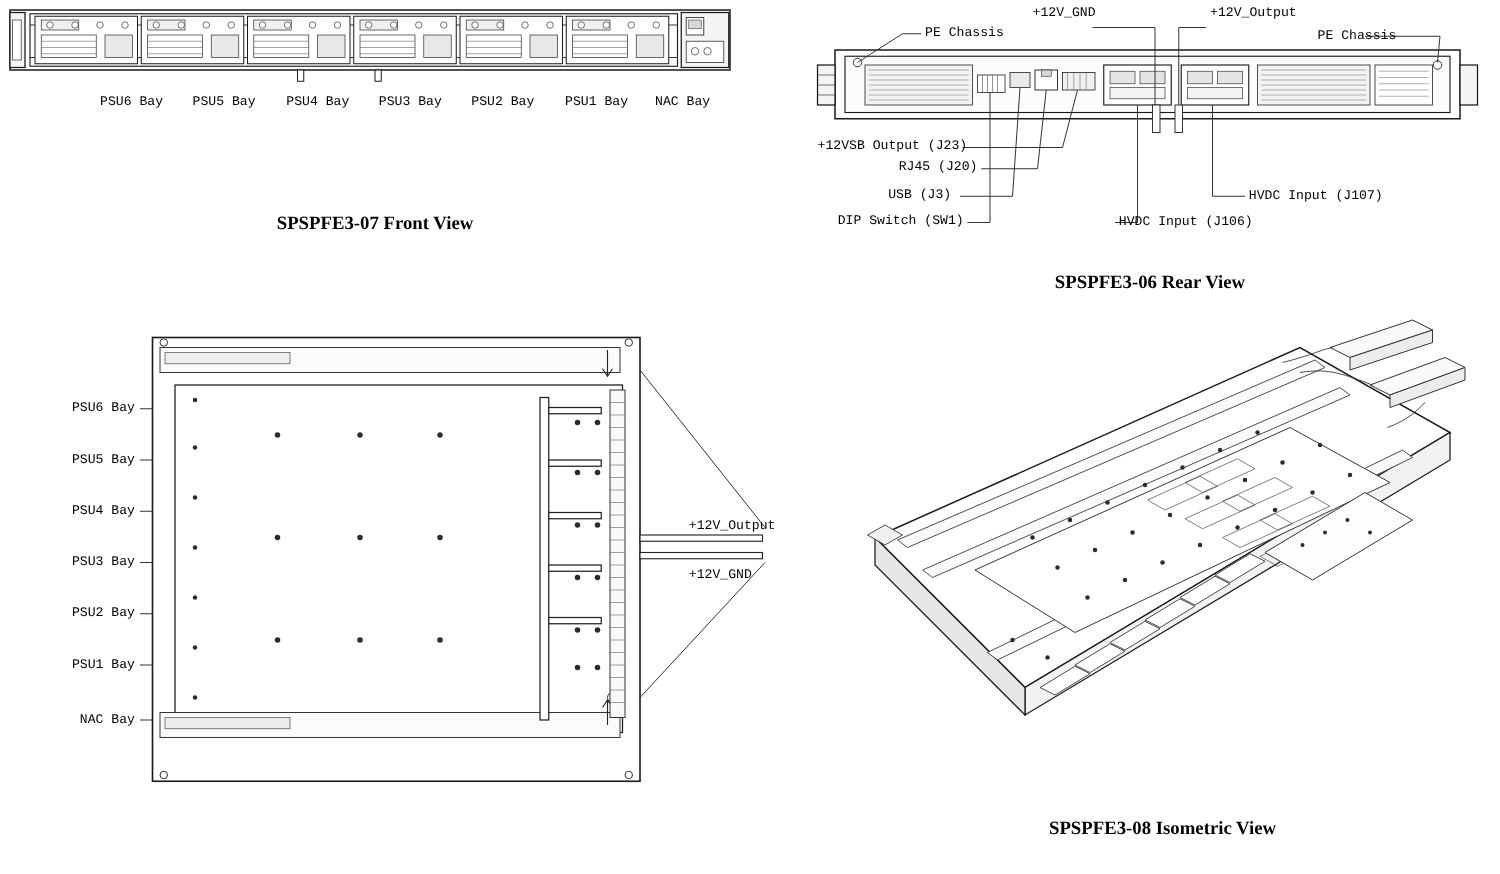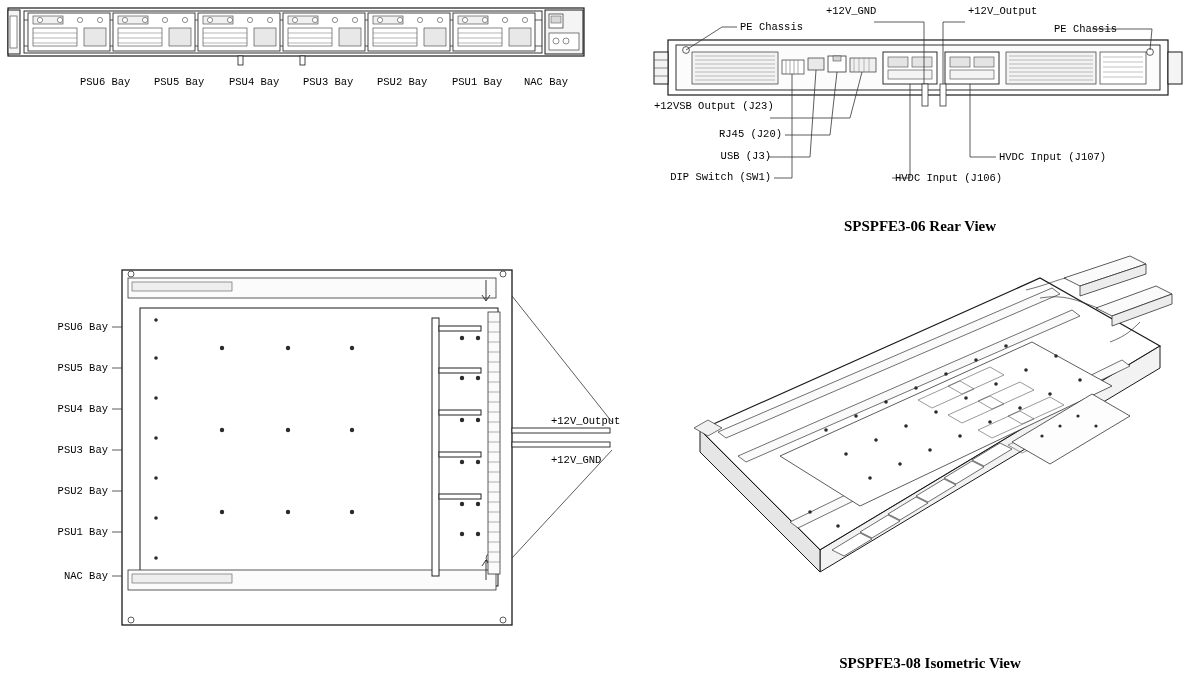--- a/index.html
+++ b/index.html
@@ -149,20 +149,21 @@
   </svg>
 
   <div class="lbl" style="left:80px; top:76px;">PSU6 Bay</div>
   <div class="lbl" style="left:154px; top:76px;">PSU5 Bay</div>
   <div class="lbl" style="left:229px; top:76px;">PSU4 Bay</div>
   <div class="lbl" style="left:303px; top:76px;">PSU3 Bay</div>
   <div class="lbl" style="left:377px; top:76px;">PSU2 Bay</div>
   <div class="lbl" style="left:452px; top:76px;">PSU1 Bay</div>
   <div class="lbl" style="left:524px; top:76px;">NAC Bay</div>
 
+  <div class="caption" style="left:100px; top:171px; width:400px;">SPSPFE3-07 Front View</div>
 </div>
 
 <div class="panel" style="left:640px; top:0px; width:560px; height:245px;">
 
   <svg width="560" height="210" style="position:absolute; left:0; top:0;">
 
     <rect x="28" y="40" width="500" height="55" fill="#ffffff" stroke="#1a1a1a" stroke-width="1.2"></rect>
 
     <rect x="14" y="52" width="14" height="32" fill="#f4f4f4" stroke="#1a1a1a" stroke-width="1"></rect>
     <line x1="14" y1="60" x2="28" y2="60" stroke="#444" stroke-width="0.6"></line>
@@ -264,23 +265,23 @@
 
       <path d="M 356 157 L 330 157 L 330 84"></path>
     </g>
   </svg>
 
   <div class="lbl" style="left:100px; top:21px;">PE Chassis</div>
   <div class="lbl" style="left:186px; top:5px;">+12V_GND</div>
   <div class="lbl" style="left:328px; top:5px;">+12V_Output</div>
   <div class="lbl" style="left:414px; top:23px;">PE Chassis</div>
 
-  <div class="lbl lbl-r" style="left:14px; top:100px; width:114px;text-align:center;">+12VSB Output (J23)</div>
+  <div class="lbl lbl-r" style="left:14px; top:111px; width:114px;text-align:center;">+12VSB Output (J23)</div>
   <div class="lbl lbl-r" style="left:50px; top:128px; width:92px;">RJ45 (J20)</div>
-  <div class="lbl lbl-r" style="left:56px; top:150px; width:75px;">USB (J3)</div>
+  <div class="lbl lbl-r" style="left:46px; top:150px; width:75px;">USB (J3)</div>
   <div class="lbl lbl-r" style="left:20px; top:171px; width:111px;">DIP Switch  (SW1)</div>
   <div class="lbl" style="left:255px; top:172px;">HVDC Input (J106)</div>
   <div class="lbl" style="left:359px; top:151px;">HVDC Input (J107)</div>
 
   <div class="caption" style="left:85px; top:218px; width:390px;">SPSPFE3-06 Rear View</div>
 </div>
 
 <div class="panel" style="left:0px; top:250px; width:660px; height:430px;">
 
   <svg width="660" height="400" style="position:absolute; left:0; top:0;">

